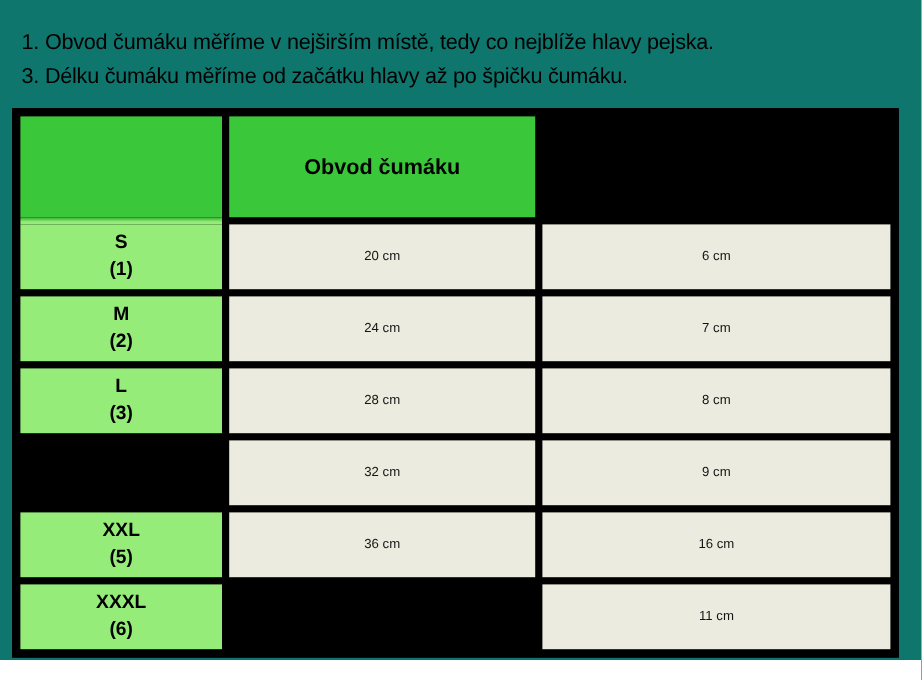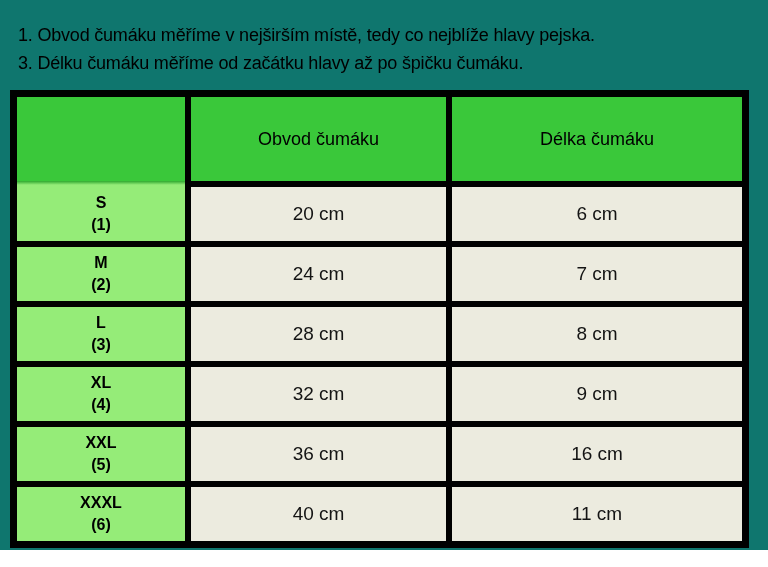--- a/index.html
+++ b/index.html
@@ -41,33 +41,33 @@
   }
   .cell {
     display: flex;
     align-items: center;
     justify-content: center;
     text-align: center;
     color: #000000;
   }
   .hdr {
     background: var(--header-green, #3ac83a);
-    font-weight: normal;
+    font-weight: bold;
     font-size: 18px;
   }
   .size {
     background: var(--size-green, #95ec78);
     font-weight: bold;
     font-size: 16px;
     flex-direction: column;
     line-height: 22px;
   }
   .val {
     background: var(--cell-beige, #ecebdf);
-    font-size: 19px;
+    font-size: 11px;
     color: #141414;
   }
   
   .patch {
     grid-column: 1;
     grid-row: 2;
     background: linear-gradient(to bottom, #2fa82f 0%, var(--size-green, #95ec78) 65%);
   }
   .c1 { grid-column: 1; }
   .c2 { grid-column: 3; }
@@ -87,21 +87,20 @@
 
   <div class="instructions">
     <p>1. Obvod čumáku měříme v nejširším místě, tedy co nejblíže hlavy pejska.</p>
     <p>3. Délku čumáku měříme od začátku hlavy až po špičku čumáku.</p>
   </div>
 
   <div class="size-table">
 
     <div class="cell hdr c1 r1"></div>
     <div class="cell hdr c2 r1">Obvod čumáku</div>
-    <div class="cell hdr c3 r1">Délka čumáku</div>
     <div class="patch"></div>
 
     <div class="cell size c1 r2">
       <span>S</span>
       <span>(1)</span>
     </div>
     <div class="cell val c2 r2">20 cm</div>
     <div class="cell val c3 r2">6 cm</div>
 
     <div class="cell size c1 r3">
@@ -111,35 +110,30 @@
     <div class="cell val c2 r3">24 cm</div>
     <div class="cell val c3 r3">7 cm</div>
 
     <div class="cell size c1 r4">
       <span>L</span>
       <span>(3)</span>
     </div>
     <div class="cell val c2 r4">28 cm</div>
     <div class="cell val c3 r4">8 cm</div>
 
-    <div class="cell size c1 r5">
-      <span>XL</span>
-      <span>(4)</span>
-    </div>
     <div class="cell val c2 r5">32 cm</div>
     <div class="cell val c3 r5">9 cm</div>
 
     <div class="cell size c1 r6">
       <span>XXL</span>
       <span>(5)</span>
     </div>
     <div class="cell val c2 r6">36 cm</div>
     <div class="cell val c3 r6">16 cm</div>
 
     <div class="cell size c1 r7">
       <span>XXXL</span>
       <span>(6)</span>
     </div>
-    <div class="cell val c2 r7">40 cm</div>
     <div class="cell val c3 r7">11 cm</div>
 
   </div>
 </div>
 
 </body></html>

